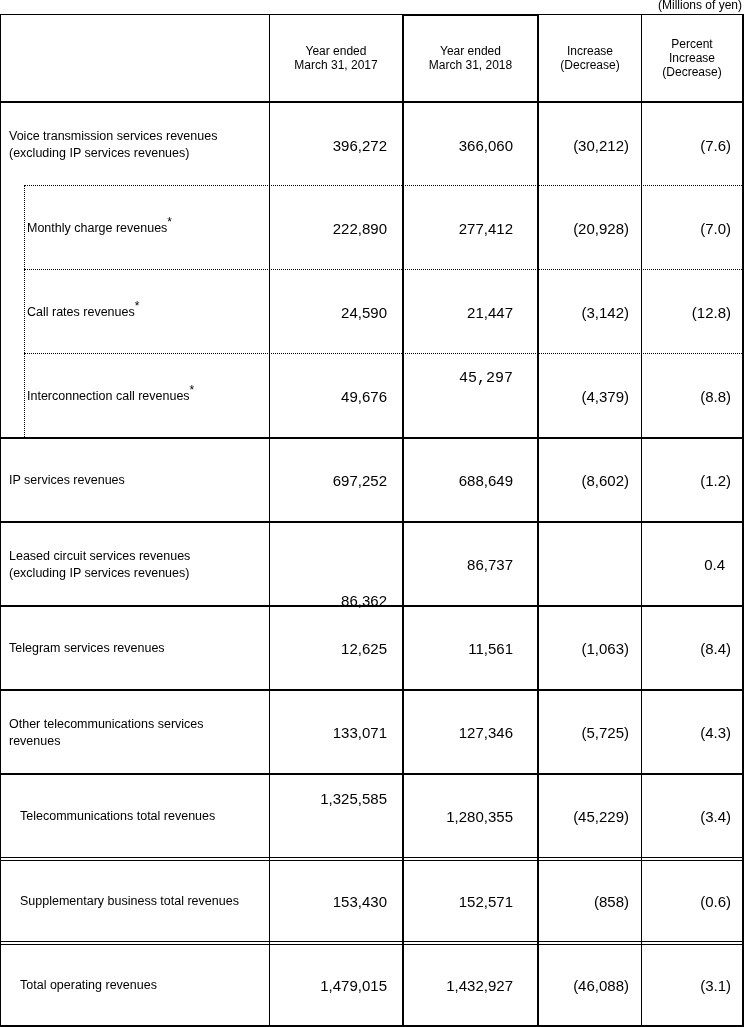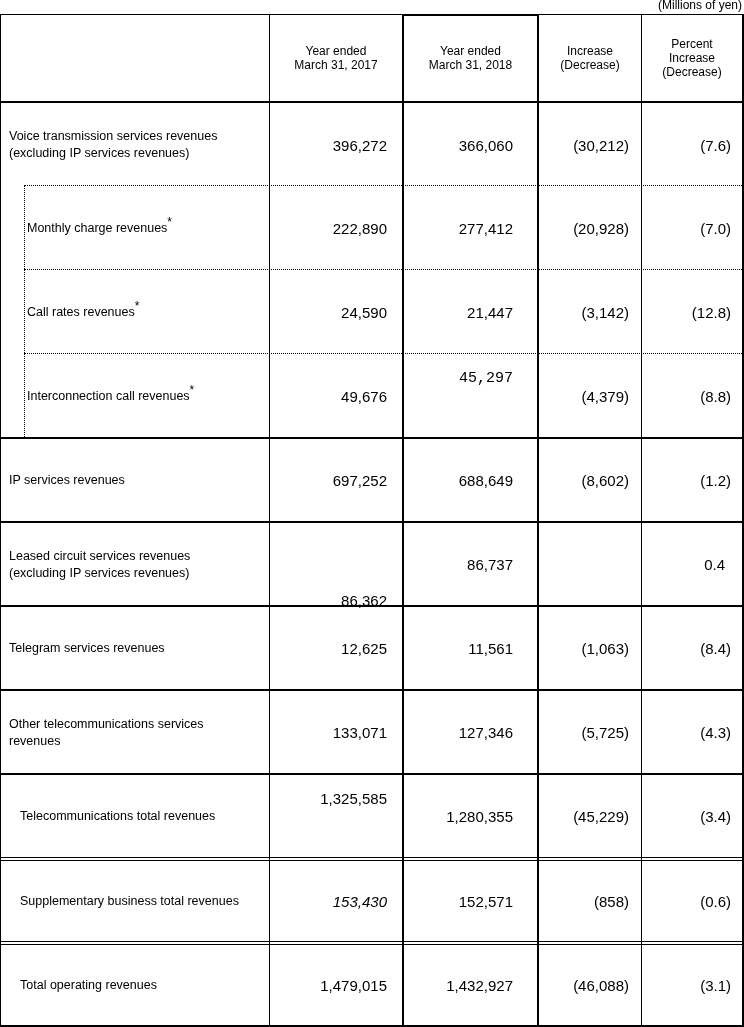--- a/index.html
+++ b/index.html
@@ -163,21 +163,21 @@
   <div class="cell num" style="left:270px;top:743px;width:117px;height:82px;">1,325,585</div>
   <div class="cell num" style="left:404px;top:761px;width:109px;height:82px;">1,280,355</div>
   <div class="cell num" style="left:539px;top:761px;width:90px;height:82px;">(45,229)</div>
   <div class="cell num" style="left:642px;top:761px;width:89px;height:82px;">(3.4)</div>
 
   <div class="cell lbl flush" style="left:0;top:847px;width:269px;height:80px;">
     <div>
         <div>Supplementary business total revenues</div>
       </div>
   </div>
-  <div class="cell num" style="left:270px;top:847px;width:117px;height:80px;font-style:italic;">153,430</div>
+  <div class="cell num" style="left:270px;top:847px;width:117px;height:80px;">153,430</div>
   <div class="cell num" style="left:404px;top:847px;width:109px;height:80px;">152,571</div>
   <div class="cell num" style="left:539px;top:847px;width:90px;height:80px;">(858)</div>
   <div class="cell num" style="left:642px;top:847px;width:89px;height:80px;">(0.6)</div>
 
   <div class="cell lbl flush" style="left:0;top:931px;width:269px;height:80px;">
     <div>
         <div>Total operating revenues</div>
       </div>
   </div>
   <div class="cell num" style="left:270px;top:931px;width:117px;height:80px;">1,479,015</div>

